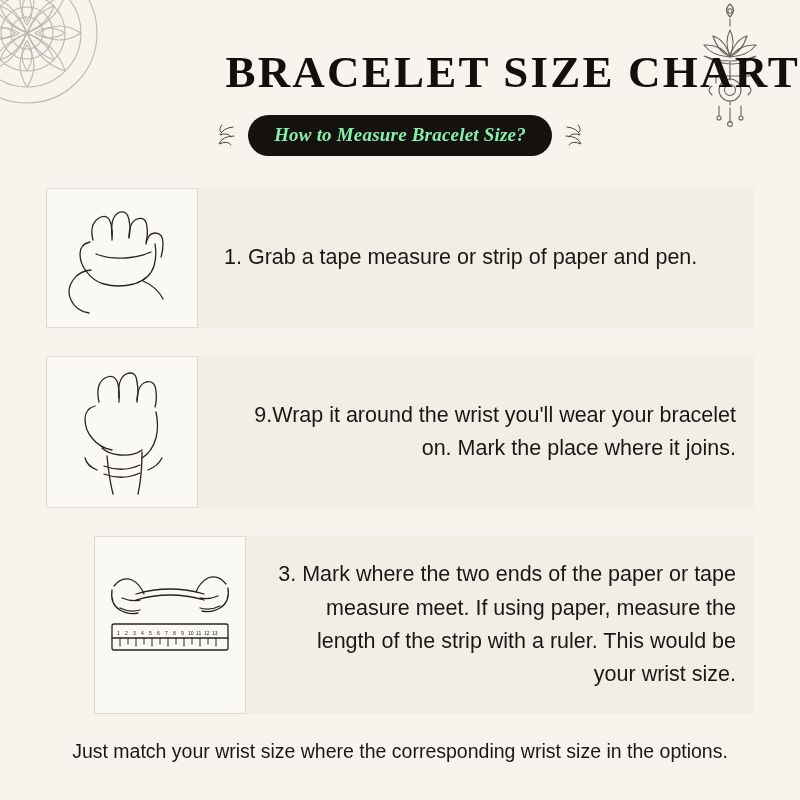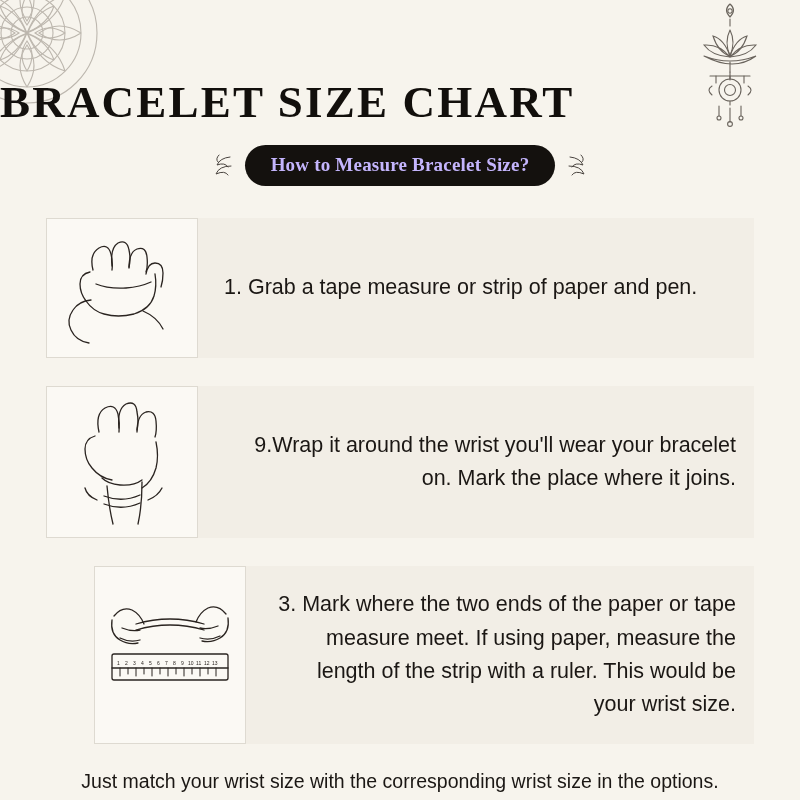--- a/index.html
+++ b/index.html
@@ -32,49 +32,50 @@
     right: 22px;
     width: 96px;
     height: 140px;
     opacity: 0.75;
     pointer-events: none;
   }
 
   
   .header {
     position: relative;
-    padding-top: 80px;
-    text-align: left;
+    padding-top: 50px;
+    text-align: right;
   }
   .chart-title {
     font-family: "Liberation Serif", serif;
     font-size: 45px;
     letter-spacing: 2.2px;
     font-weight: 700;
     line-height: 1;
     margin: 0;
     color: #120f0c;
   }
   .subtitle-row {
     margin-top: 20px;
     display: flex;
     align-items: center;
     justify-content: center;
     gap: 10px;
   }
   .pill {
     background: #14110e;
-    color: #c4b5fd;
+    color: #86efac;
     border-radius: 22px;
     padding: 9px 26px 10px;
     font-family: "Liberation Serif", serif;
     font-weight: 700;
     font-size: 19px;
     letter-spacing: 0.2px;
     white-space: nowrap;
+    font-style: italic;
   }
   .flourish {
     width: 26px;
     height: 26px;
     opacity: 0.85;
   }
 
   
   .steps {
     margin: 32px 46px 0 46px;
@@ -288,13 +289,13 @@
             <text x="104" y="85">12</text>
           <text x="112" y="85">13</text>
         </g>
       </svg>
     </div>
     <div class="step-text">3. Mark where the two ends of the paper or tape measure meet. If using paper, measure the length of the strip with a ruler. This would be your wrist size.</div>
   </div>
 
 </div>
 
-<div class="footer">Just match your wrist size with the corresponding wrist size in the options.</div>
+<div class="footer">Just match your wrist size where the corresponding wrist size in the options.</div>
 
 </body></html>

